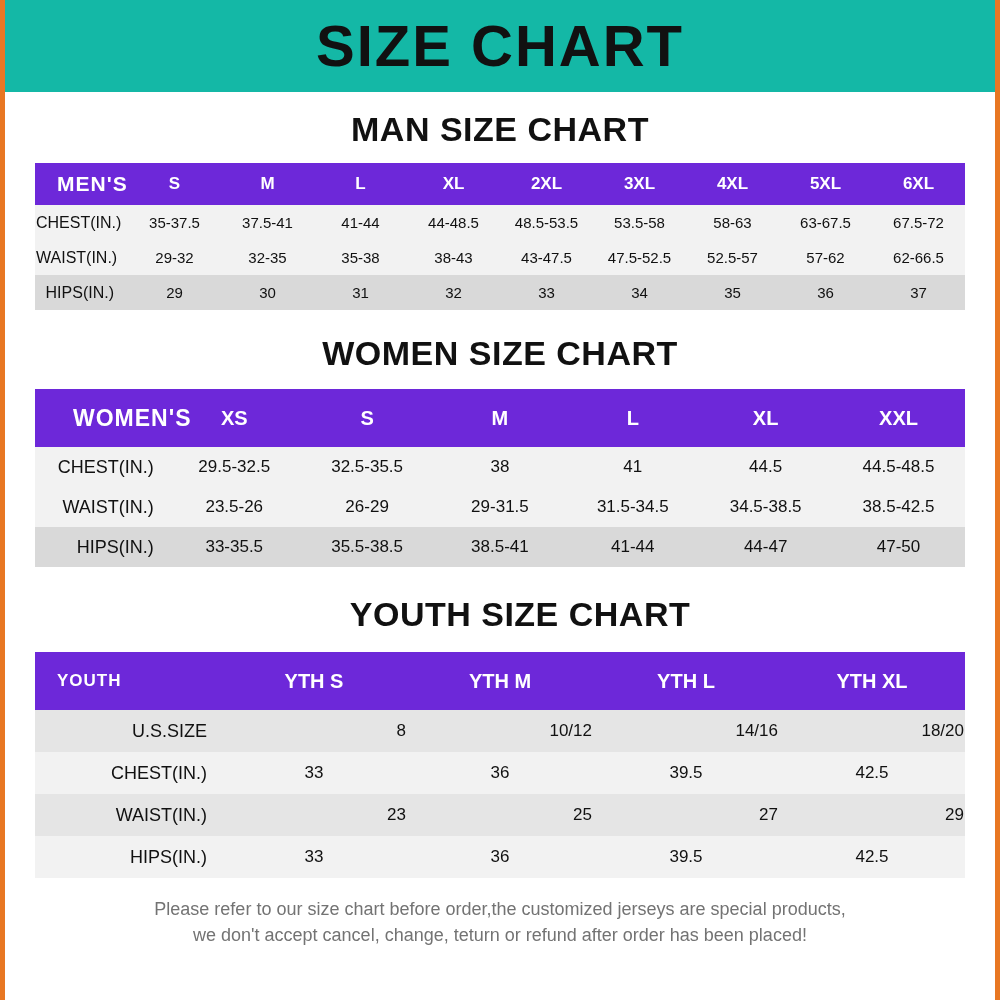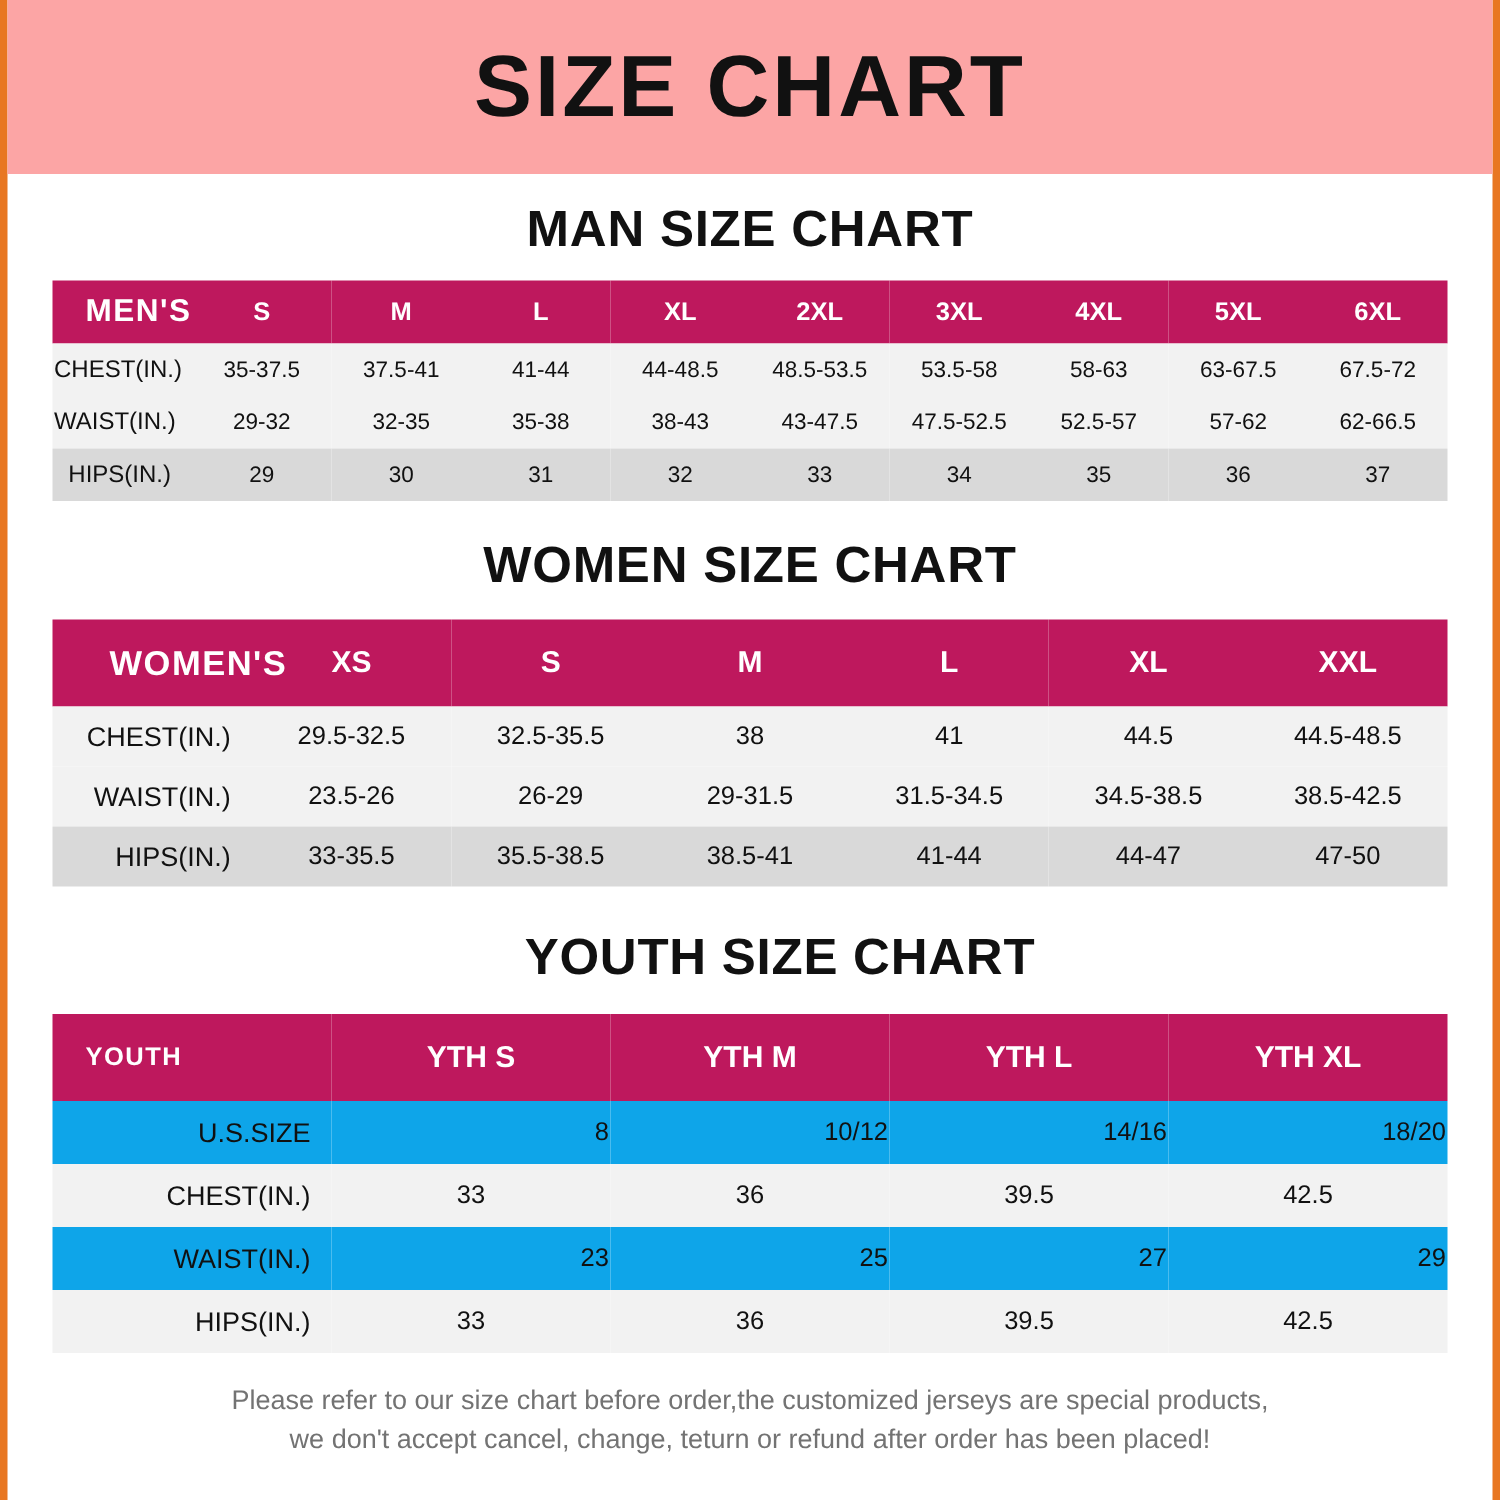--- a/index.html
+++ b/index.html
@@ -16,22 +16,22 @@
   }
   .page {
     width: 1000px;
     height: 1000px;
     position: relative;
     box-sizing: border-box;
     border-left: 5px solid #e87722;
     border-right: 5px solid #e87722;
   }
   .banner {
-    background: #fca5a5;
-    height: 116px;
+    background: #14b8a6;
+    height: 92px;
     display: flex;
     align-items: center;
     justify-content: center;
   }
   .banner-title {
     font-family: "Liberation Sans", sans-serif;
     font-weight: bold;
     font-size: 58px;
     letter-spacing: 2px;
     color: #111111;
@@ -52,21 +52,21 @@
     border-collapse: collapse;
     table-layout: fixed;
     margin: 0 auto;
   }
   th, td {
     text-align: center;
     vertical-align: middle;
     font-weight: normal;
   }
   thead th {
-    background: #be185d;
+    background: #6d28d9;
     color: #ffffff;
     font-weight: bold;
   }
   .rowhead {
     font-weight: normal;
   }
   
   #men-table { width: 930px; }
   #men-table thead th { height: 40px; font-size: 17px; }
   #men-table thead th.corner {
@@ -111,21 +111,21 @@
     font-size: 17px;
     letter-spacing: 1px;
   }
   #youth-table tbody td { height: 40px; font-size: 17px; }
   #youth-table tbody td.rowhead {
     text-align: right;
     padding-right: 14px;
     font-size: 18px;
   }
   #youth-table tbody tr.light td { background: #f2f2f2; }
-  #youth-table tbody tr.dark td { background: #0ea5e9; text-align: right; }
+  #youth-table tbody tr.dark td { background: #e5e5e5; text-align: right; }
 
   .note {
     margin-top: 18px;
     padding: 0 26px;
     text-align: center;
     color: #737373;
     font-size: 18px;
     line-height: 1.45;
   }
   .note span { display: block; }

